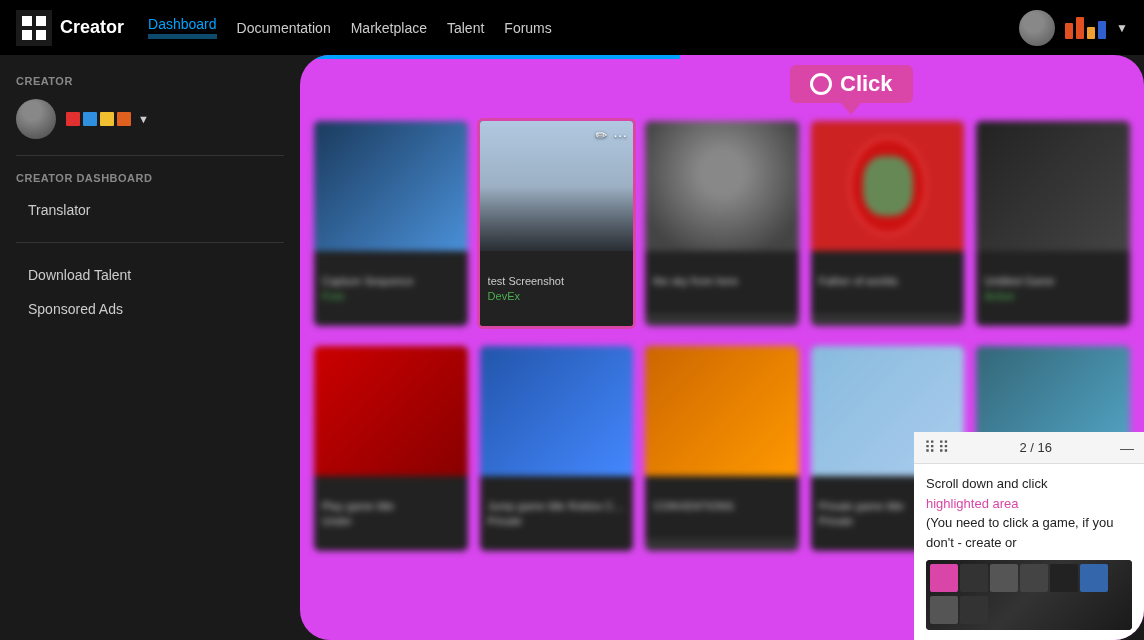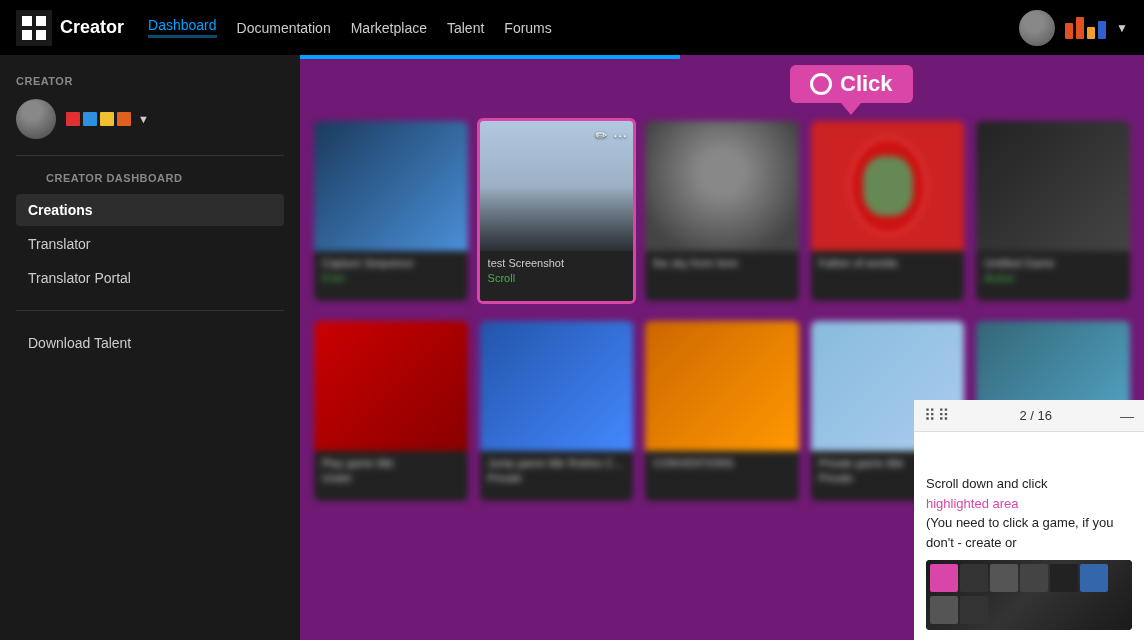--- a/index.html
+++ b/index.html
@@ -40,21 +40,21 @@
       flex: 1;
     }
     .nav-link {
       color: #ccc;
       font-size: 14px;
       text-decoration: none;
       cursor: pointer;
     }
     .nav-link.active {
       color: #00a2ff;
-      border-bottom: 3px solid #0c4a6e;
+      border-bottom: 5px solid #0c4a6e;
       padding-bottom: 2px;
     }
     .nav-right {
       display: flex;
       align-items: center;
       gap: 10px;
     }
     .nav-avatar {
       width: 36px;
       height: 36px;
@@ -120,42 +120,42 @@
       border-top: 1px solid #333;
       margin: 16px 0;
     }
     .sidebar-section-header {
       color: #888;
       font-size: 11px;
       font-weight: bold;
       letter-spacing: 0.5px;
       margin-bottom: 10px;
       text-transform: uppercase;
-      margin-left: 30px;
     }
     .sidebar-item {
       padding: 8px 12px;
       border-radius: 4px;
       cursor: pointer;
       font-size: 14px;
       color: #ccc;
       margin-bottom: 2px;
     }
     .sidebar-item.active {
       background: #2d2d2d;
       color: #fff;
       font-weight: 600;
     }
 
     
     .main-content {
       flex: 1;
-      background: #701a75;
+      background: #d946ef;
       overflow-y: auto;
       position: relative;
+      border-radius: 30px;
     }
 
     
     .progress-bar {
       height: 4px;
       background: #00a2ff;
       width: 45%;
       position: absolute;
       top: 0;
       left: 0;
@@ -217,21 +217,21 @@
     }
     .game-thumb {
       width: 100%;
       height: 130px;
       object-fit: cover;
       display: block;
       position: relative;
       overflow: hidden;
     }
     .game-info {
-      padding: 6px 8px;
+      padding: 24px 8px;
       background: #222;
       min-height: 50px;
     }
     .game-title {
       font-size: 11px;
       color: #ccc;
       white-space: nowrap;
       overflow: hidden;
       text-overflow: ellipsis;
     }
@@ -317,21 +317,20 @@
       color: #555;
       cursor: pointer;
     }
     .info-panel-body {
       padding: 10px 12px;
     }
     .info-panel-text {
       font-size: 13px;
       color: #222;
       line-height: 1.5;
-      margin-top: 32px;
     }
     .highlight-text {
       color: #d946a8;
       font-weight: 400;
     }
     .info-panel-screenshot {
       width: 100%;
       height: 70px;
       background: #1a1a1a;
       border-radius: 4px;
@@ -412,25 +411,24 @@
       <div class="creator-colors">
         <div class="color-block" style="background:#e03030;"></div>
         <div class="color-block" style="background:#3090e0;"></div>
         <div class="color-block" style="background:#f0c030;"></div>
         <div class="color-block" style="background:#e06020;"></div>
         <span class="creator-chevron">▼</span>
       </div>
     </div>
     <hr class="sidebar-divider">
     <div class="sidebar-section-header">CREATOR DASHBOARD</div>
-    <div class="sidebar-item active">Creations</div>
     <div class="sidebar-item">Translator</div>
-    <div class="sidebar-item">Translator Portal</div>
     <hr class="sidebar-divider">
     <div class="sidebar-item">Download Talent</div>
+    <div class="sidebar-item">Sponsored Ads</div>
   </aside>
 
   <main class="main-content">
     <div class="progress-bar"></div>
 
     <div class="click-tooltip">
       <div class="click-bubble">
         <span class="click-circle"></span>
         <span>Click</span>
       </div>
@@ -454,21 +452,21 @@
           <div class="game-thumb thumb-gray">
             <div class="gradient-overlay"></div>
           </div>
           <div class="card-actions">
             <span class="card-action-icon">✏</span>
             <span class="card-action-icon">···</span>
           </div>
         </div>
         <div class="game-info">
           <div class="game-title">test Screenshot</div>
-          <div class="game-status status-public">Scroll</div>
+          <div class="game-status status-public">DevEx</div>
         </div>
       </div>
 
       <div class="game-card blurred">
         <div class="card-thumb-wrapper">
           <div class="game-thumb thumb-character" style="background:radial-gradient(circle at 50% 40%, #888 20%, #444 80%);"></div>
         </div>
         <div class="game-info">
           <div class="game-title">the sky from here</div>
           <div class="game-status"></div>

